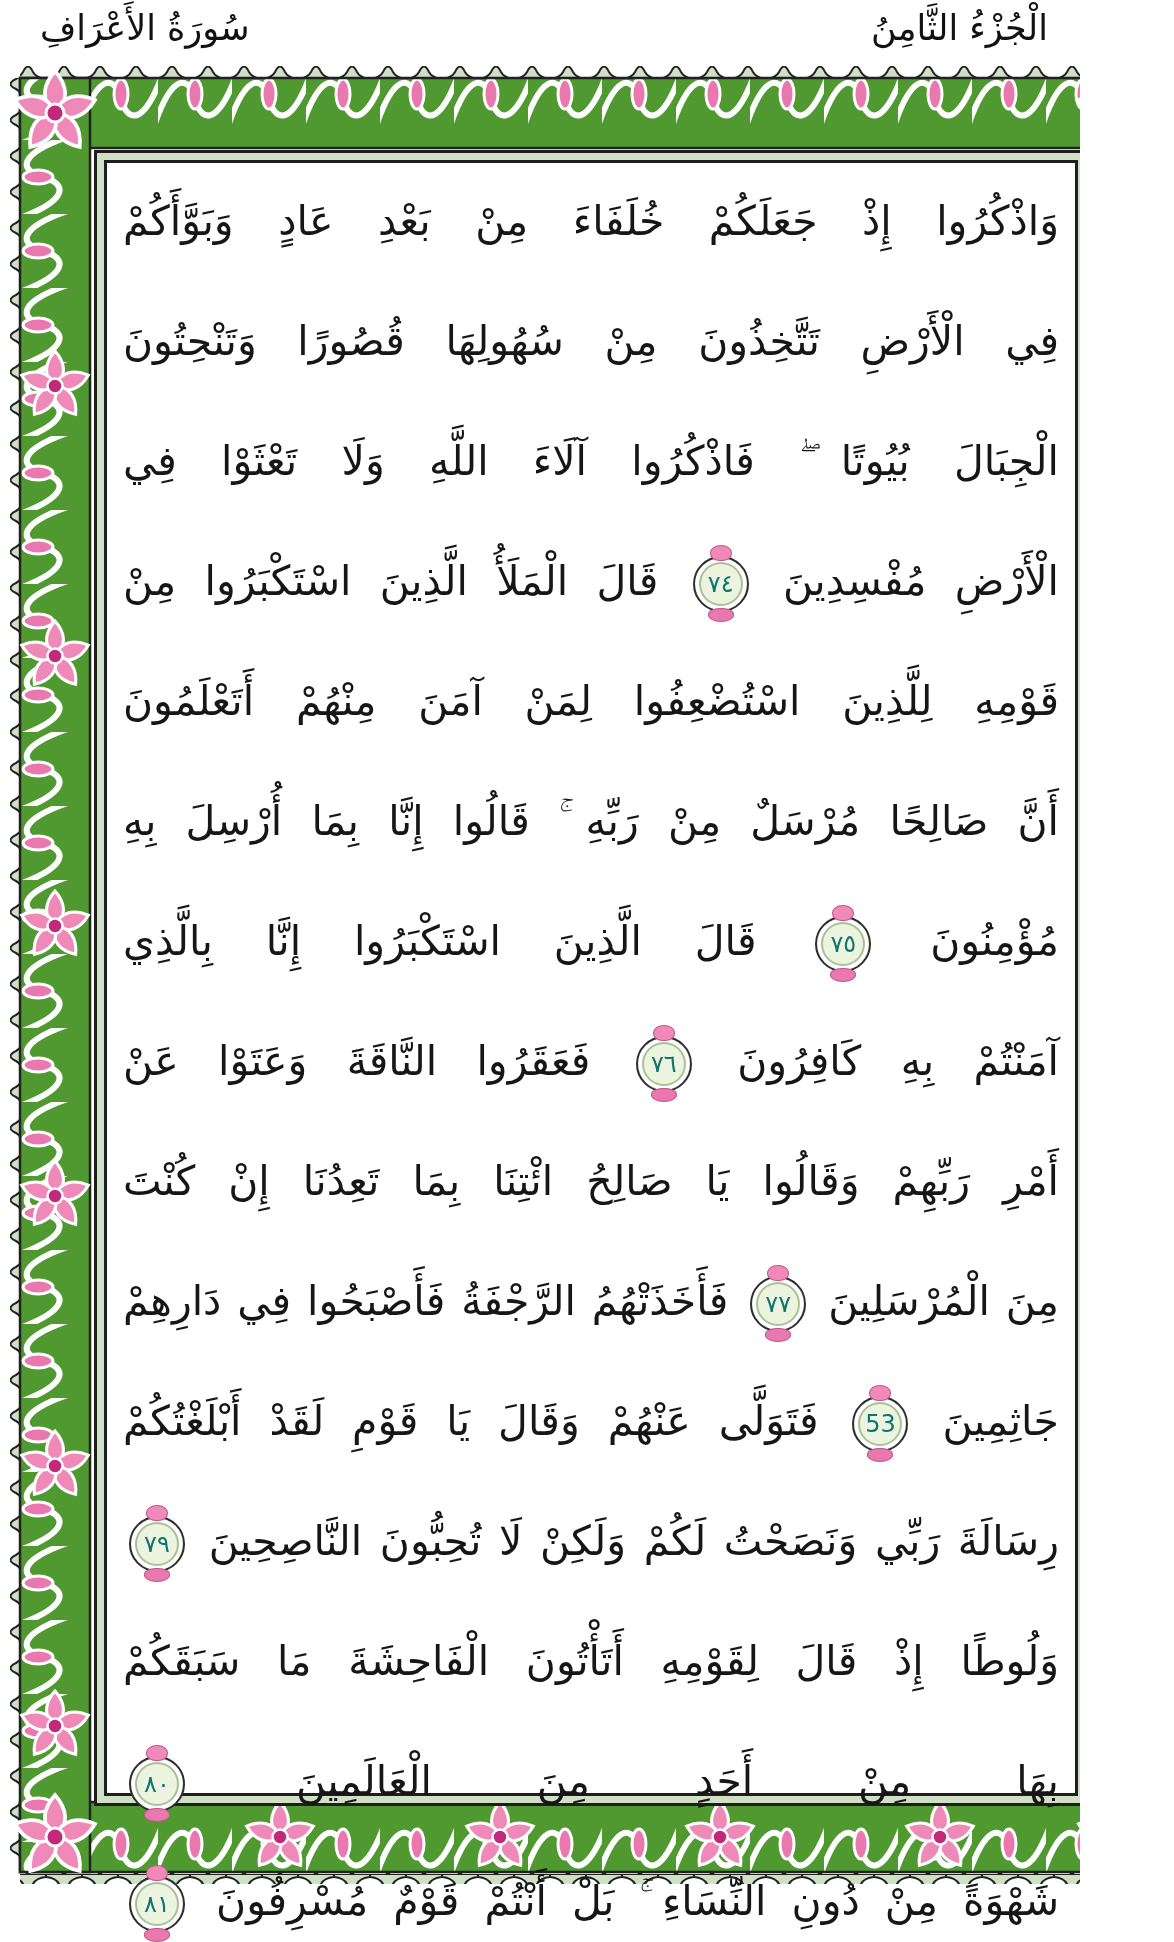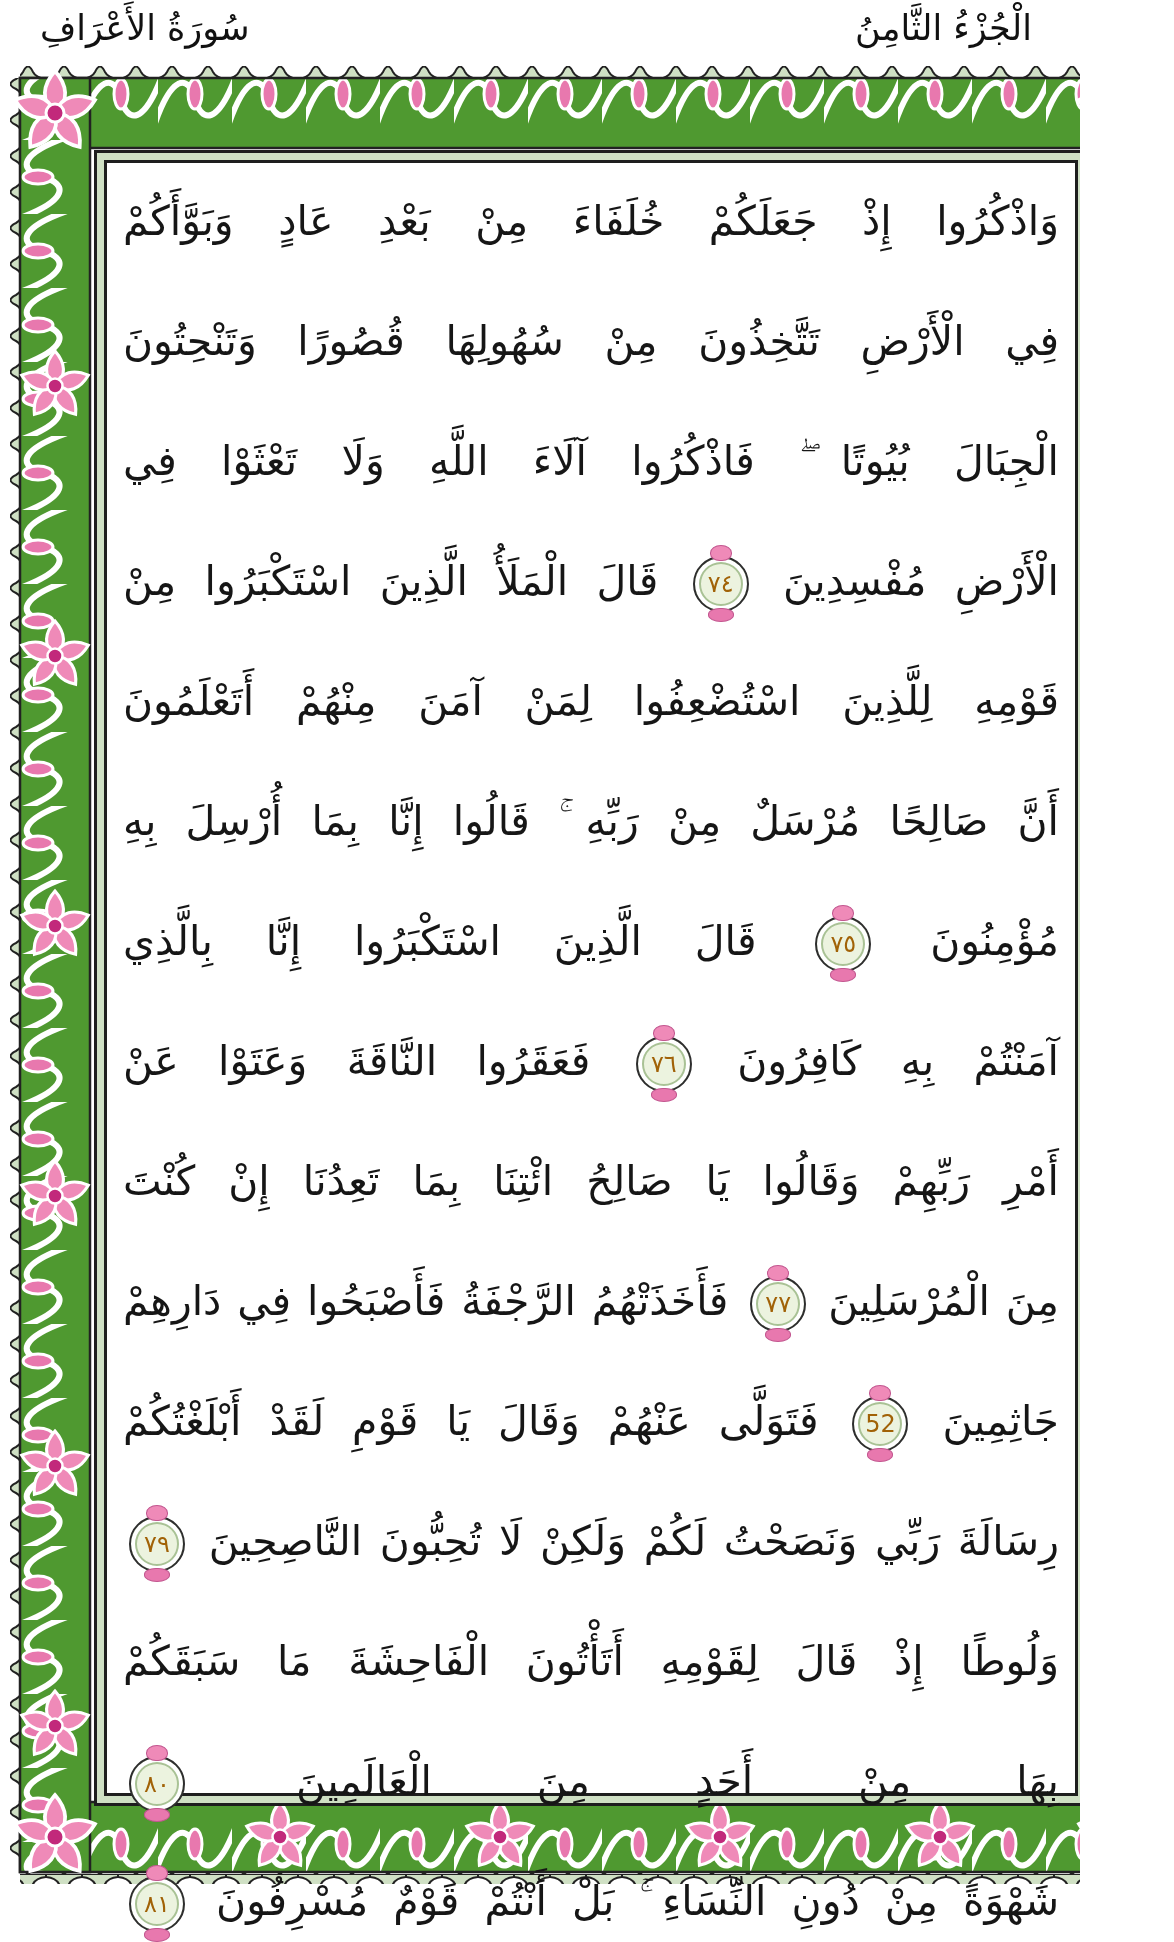--- a/index.html
+++ b/index.html
@@ -1,21 +1,21 @@
 <!DOCTYPE html>
 <html lang="ar"><head>
 <meta charset="utf-8">
 <style>
   html,body{margin:0;padding:0;background:#ffffff;}
   .page{position:relative;width:1080px;height:1942px;background:#fff;overflow:hidden;
         font-family:"DejaVu Sans", sans-serif;color:#1b1b1b;}
   
   .hdr{position:absolute;top:8px;font-size:35px;direction:rtl;white-space:nowrap;color:#111;}
   .hdr-left{left:40px;}
-  .hdr-right{right:48px;}
+  .hdr-right{right:32px;}
   
   .frame-svg{position:absolute;left:10px;top:66px;}
   
   .text-frame{position:absolute;left:104px;top:160px;width:968px;height:1630px;
               background:#ffffff;border:3px solid #1e1e1e;
               box-shadow:0 0 0 7px #cfe0c4, 0 0 0 10px #1e1e1e;}
   #quran-text{position:absolute;inset:6px 16px;display:flex;flex-direction:column;gap:16px;}
   .quran-line{flex:1;direction:rtl;text-align:justify;text-align-last:justify;
               font-size:41px;line-height:104px;white-space:nowrap;color:#161616;}
   .vtext{letter-spacing:0px;}
@@ -24,21 +24,21 @@
                 vertical-align:middle;border-radius:50%;background:#ecf3df;
                 border:2px solid #2e2e2e;
                 box-shadow:inset 0 0 0 4px #ffffff, inset 0 0 0 6px #a9c295;}
   .verse-marker::before{content:"";position:absolute;top:-13px;left:50%;transform:translateX(-50%);
                 width:20px;height:14px;background:#ef8ab8;border:1px solid #c2568f;
                 border-radius:50% 50% 45% 45%;}
   .verse-marker::after{content:"";position:absolute;bottom:-12px;left:50%;transform:translateX(-50%);
                 width:24px;height:12px;background:#e878ae;border:1px solid #c2568f;
                 border-radius:45% 45% 50% 50%;}
   .vnum{position:absolute;inset:0;display:flex;align-items:center;justify-content:center;
-        font-size:24px;line-height:1;color:#a16207;direction:rtl;}
+        font-size:24px;line-height:1;color:#0f766e;direction:rtl;}
   
   .page-number{position:absolute;left:0;right:0;top:1884px;text-align:center;
                font-size:44px;color:#111;direction:rtl;}
 </style>
 </head>
 <body>
 
 <div class="page">
 
   <div class="hdr hdr-left">سُورَةُ الأَعْرَافِ</div>
@@ -118,21 +118,21 @@
         <div class="quran-line"><span class="vtext">وَاذْكُرُوا إِذْ جَعَلَكُمْ خُلَفَاءَ مِنْ بَعْدِ عَادٍ وَبَوَّأَكُمْ</span></div>
         <div class="quran-line"><span class="vtext">فِي الْأَرْضِ تَتَّخِذُونَ مِنْ سُهُولِهَا قُصُورًا وَتَنْحِتُونَ</span></div>
         <div class="quran-line"><span class="vtext">الْجِبَالَ بُيُوتًا ۖ فَاذْكُرُوا آلَاءَ اللَّهِ وَلَا تَعْثَوْا فِي</span></div>
         <div class="quran-line"><span class="vtext">الْأَرْضِ مُفْسِدِينَ</span> <span class="verse-marker"><span class="vnum">٧٤</span></span> <span class="vtext">قَالَ الْمَلَأُ الَّذِينَ اسْتَكْبَرُوا مِنْ</span></div>
         <div class="quran-line"><span class="vtext">قَوْمِهِ لِلَّذِينَ اسْتُضْعِفُوا لِمَنْ آمَنَ مِنْهُمْ أَتَعْلَمُونَ</span></div>
         <div class="quran-line"><span class="vtext">أَنَّ صَالِحًا مُرْسَلٌ مِنْ رَبِّهِ ۚ قَالُوا إِنَّا بِمَا أُرْسِلَ بِهِ</span></div>
         <div class="quran-line"><span class="vtext">مُؤْمِنُونَ</span> <span class="verse-marker"><span class="vnum">٧٥</span></span> <span class="vtext">قَالَ الَّذِينَ اسْتَكْبَرُوا إِنَّا بِالَّذِي</span></div>
         <div class="quran-line"><span class="vtext">آمَنْتُمْ بِهِ كَافِرُونَ</span> <span class="verse-marker"><span class="vnum">٧٦</span></span> <span class="vtext">فَعَقَرُوا النَّاقَةَ وَعَتَوْا عَنْ</span></div>
         <div class="quran-line"><span class="vtext">أَمْرِ رَبِّهِمْ وَقَالُوا يَا صَالِحُ ائْتِنَا بِمَا تَعِدُنَا إِنْ كُنْتَ</span></div>
         <div class="quran-line"><span class="vtext">مِنَ الْمُرْسَلِينَ</span> <span class="verse-marker"><span class="vnum">٧٧</span></span> <span class="vtext">فَأَخَذَتْهُمُ الرَّجْفَةُ فَأَصْبَحُوا فِي دَارِهِمْ</span></div>
-        <div class="quran-line"><span class="vtext">جَاثِمِينَ</span> <span class="verse-marker"><span class="vnum">52</span></span> <span class="vtext">فَتَوَلَّى عَنْهُمْ وَقَالَ يَا قَوْمِ لَقَدْ أَبْلَغْتُكُمْ</span></div>
+        <div class="quran-line"><span class="vtext">جَاثِمِينَ</span> <span class="verse-marker"><span class="vnum">53</span></span> <span class="vtext">فَتَوَلَّى عَنْهُمْ وَقَالَ يَا قَوْمِ لَقَدْ أَبْلَغْتُكُمْ</span></div>
         <div class="quran-line"><span class="vtext">رِسَالَةَ رَبِّي وَنَصَحْتُ لَكُمْ وَلَكِنْ لَا تُحِبُّونَ النَّاصِحِينَ</span> <span class="verse-marker"><span class="vnum">٧٩</span></span></div>
         <div class="quran-line"><span class="vtext">وَلُوطًا إِذْ قَالَ لِقَوْمِهِ أَتَأْتُونَ الْفَاحِشَةَ مَا سَبَقَكُمْ</span></div>
         <div class="quran-line"><span class="vtext">بِهَا مِنْ أَحَدٍ مِنَ الْعَالَمِينَ</span> <span class="verse-marker"><span class="vnum">٨٠</span></span> </div>
         <div class="quran-line"><span class="vtext">شَهْوَةً مِنْ دُونِ النِّسَاءِ ۚ بَلْ أَنْتُمْ قَوْمٌ مُسْرِفُونَ</span> <span class="verse-marker"><span class="vnum">٨١</span></span></div>
       </div>
   </div>
 
 </div>
 
 </body></html>

